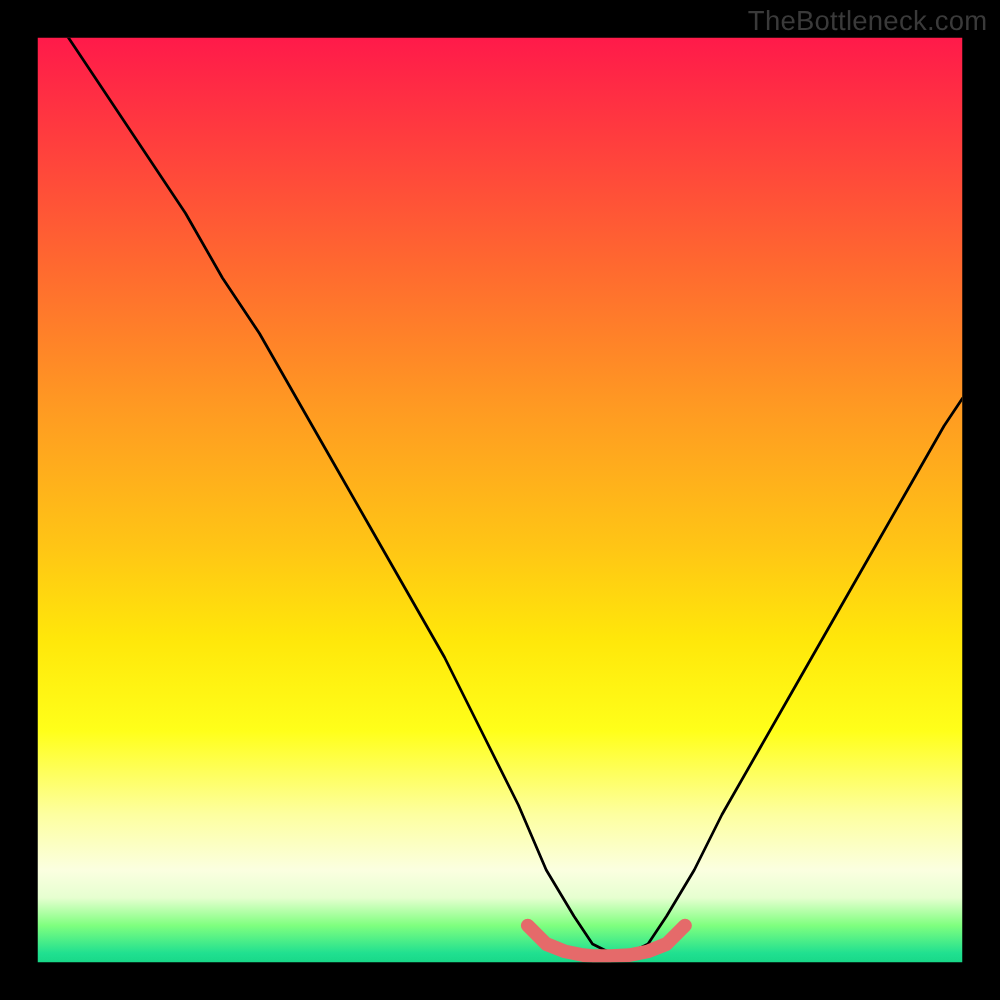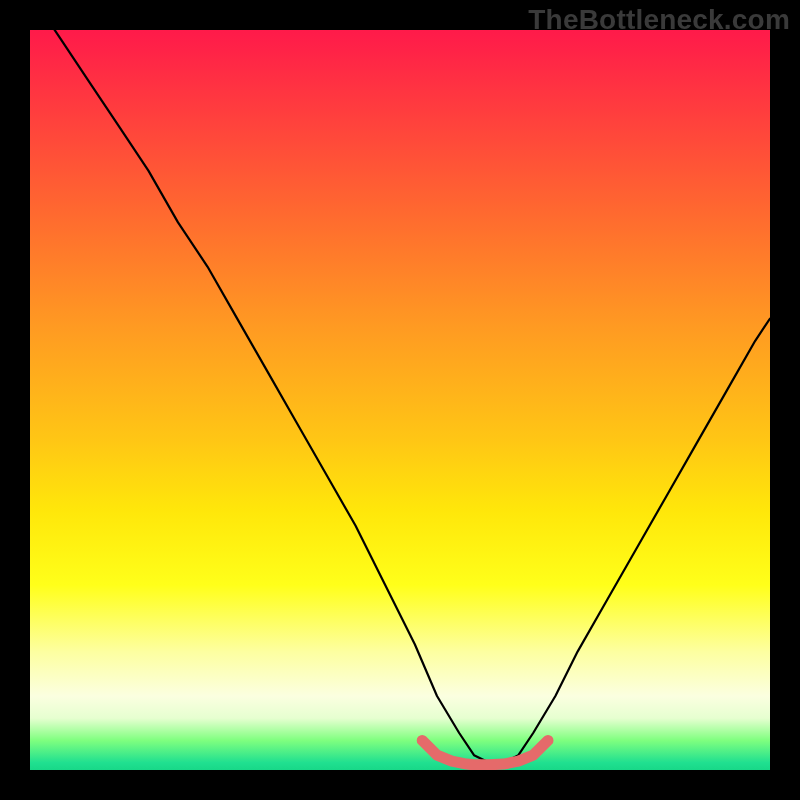--- a/index.html
+++ b/index.html
@@ -16,21 +16,21 @@
       #ffff1a 75%,
       #fdffa0 84%,
       #fbffe0 90%,
       #e6ffd0 93%,
       #7fff7f 96%,
       #20e090 99%,
       #18d888 100%);
   }
   .curve{position:absolute;left:0;top:0}
   .acc{position:absolute;left:0;top:0}
-  .watermark{position:absolute;top:4px;right:10px;color:#3a3a3a;font-size:28px;font-weight:700;letter-spacing:0.2px}
+  .watermark{position:absolute;top:4px;right:10px;color:#3a3a3a;font-size:22px;font-weight:400;letter-spacing:0.2px}
 </style>
 </head>
 <body>
 
 <div class="frame">
   <div class="plot">
     <div class="gradient"></div>
     <svg class="curve" width="740" height="740" viewBox="0 0 740 740">
       <path id="main-curve" fill="none" stroke="#000" stroke-width="2.2" stroke-linejoin="round" stroke-linecap="round" d="M0.0 -37.0 L29.6 7.4 L59.2 51.8 L88.8 96.2 L118.4 140.6 L148.0 192.4 L177.6 236.8 L207.2 288.6 L236.8 340.4 L266.4 392.2 L296.0 444.0 L325.6 495.8 L355.2 555.0 L384.8 614.2 L407.0 666.0 L429.2 703.0 L444.0 725.2 L458.8 732.6 L473.6 732.6 L488.4 725.2 L503.2 703.0 L525.4 666.0 L547.6 621.6 L577.2 569.8 L606.8 518.0 L636.4 466.2 L666.0 414.4 L695.6 362.6 L725.2 310.8 L740.0 288.6"></path>
     </svg>

